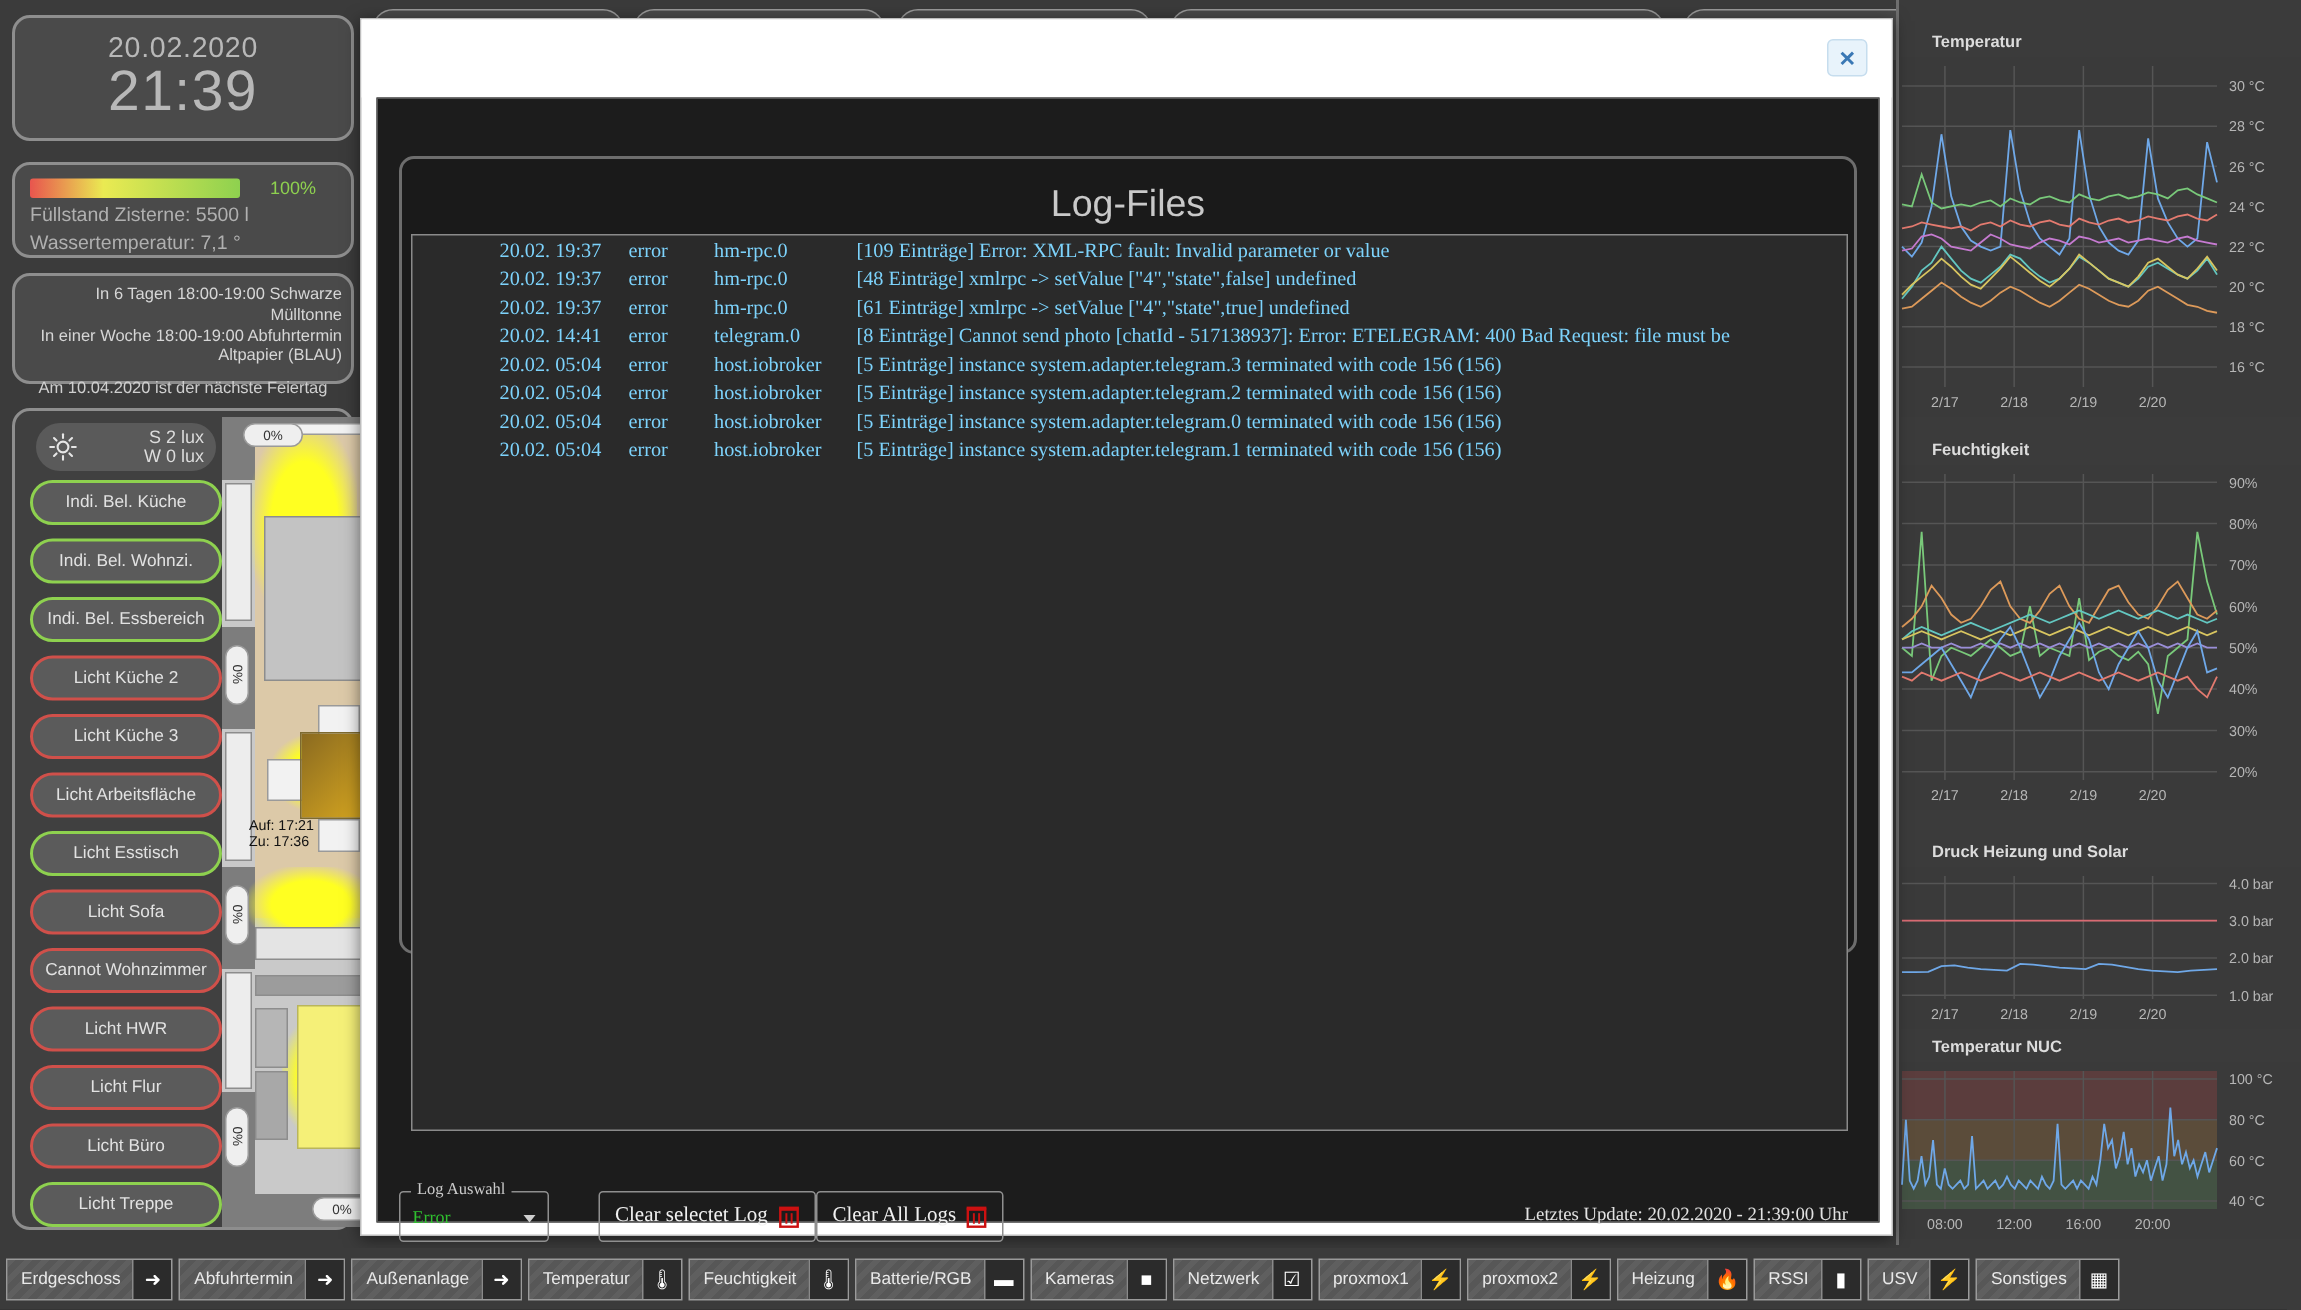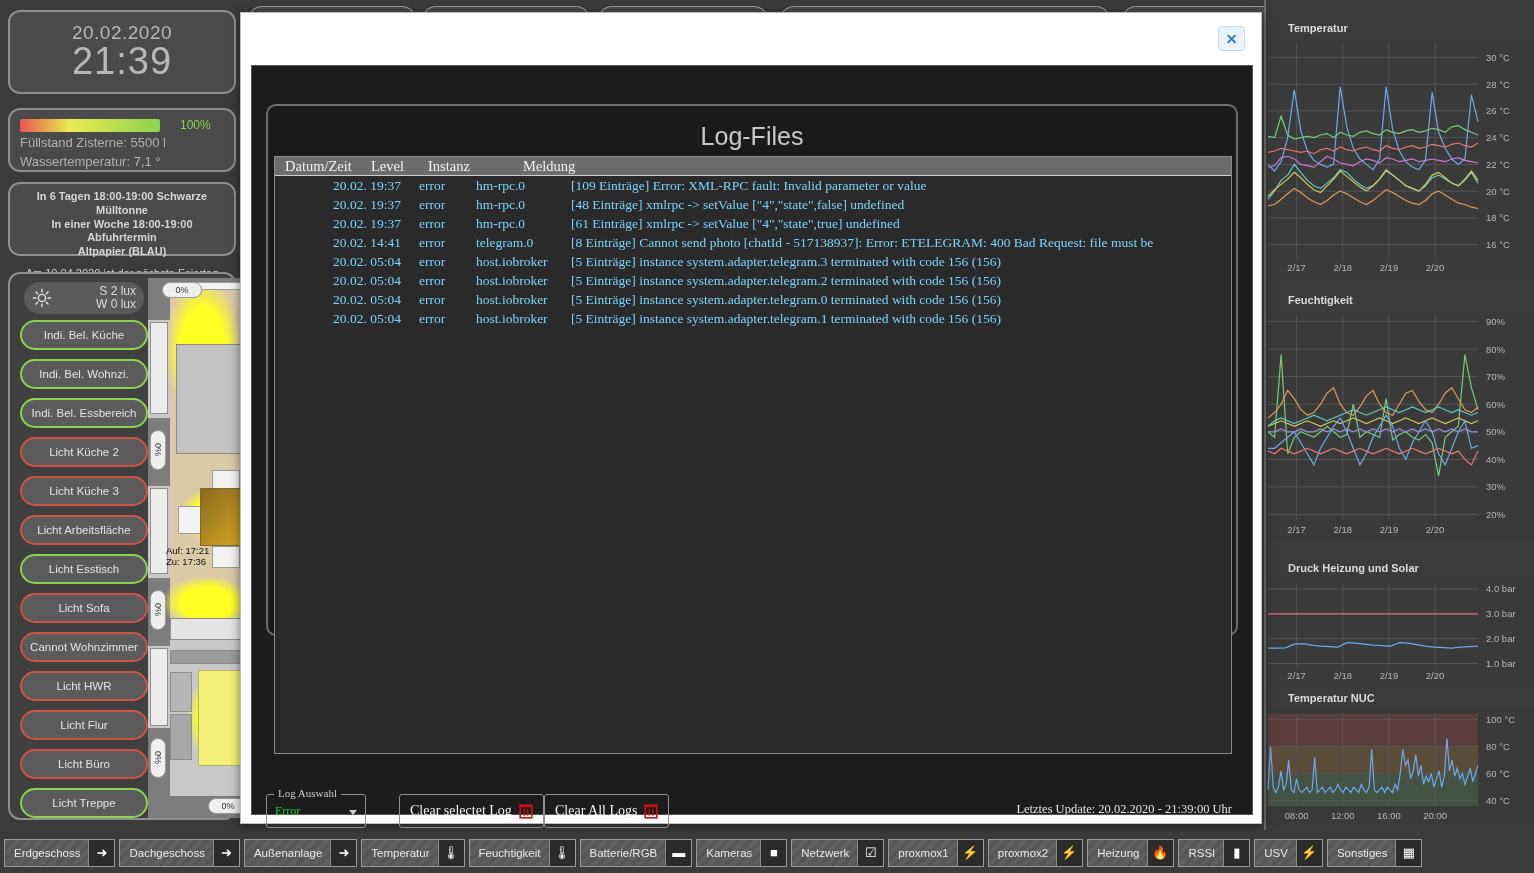--- a/index.html
+++ b/index.html
@@ -35,21 +35,21 @@
   .clock-time { color: #b8b8b8; font-size: 38px; font-weight: 400; line-height: 1.05; letter-spacing: 1px; }
 
   .cistern-panel { top: 108px; height: 64px; padding: 8px 10px; }
   .gauge-row { display: flex; align-items: center; gap: 20px; }
   .gauge-bar { width: 140px; height: 13px; border-radius: 2px;
     background: linear-gradient(to right, #e8554e 0%, #eaea52 35%, #8ed14f 100%); }
   .gauge-pct { color: #8ed14f; font-size: 12px; }
   .cistern-line { color: #b0b0b0; font-size: 13px; line-height: 1.25; margin-top: 3px; }
 
   .trash-panel { top: 182px; height: 74px; padding: 6px 6px; text-align: center; }
-  .trash-line { color: #d6d6d6; font-size: 11px; font-weight: bold; line-height: 1.25; }
+  .trash-line { color: #d6d6d6; font-size: 11px; font-weight: normal; line-height: 1.25; text-align: right; }
   .trash-note { color: #cfcfcf; font-size: 11px; margin-top: 8px; }
 
   .devices-panel { top: 272px; height: 548px; background: #404040; border: 2px solid #8e8e8e;
     border-radius: 12px; left: 8px; width: 228px; }
 
   .lux {
     position: absolute; left: 14px; top: 8px; width: 120px; height: 32px;
     background: #5a5a5a; border-radius: 16px;
     display: flex; align-items: center; padding: 0 8px; justify-content: space-between;
   }
@@ -447,26 +447,20 @@
 
   <div class="dialog">
     <div class="dlg-head">
       <div class="dlg-close">✕</div>
     </div>
     <div class="dlg-body">
       <div class="dlg-inner">
         <div class="dlg-title">Log-Files</div>
         <div class="dlg-sep"></div>
         <div class="logtable">
-          <div class="lt-head">
-            <div class="c-date">Datum/Zeit</div>
-            <div class="c-level">Level</div>
-            <div class="c-inst">Instanz</div>
-            <div class="c-msg">Meldung</div>
-          </div>
           <div id="log-rows">
               <div class="lt-row">
                 <div class="c-date">20.02. 19:37</div>
                 <div class="c-level">error</div>
                 <div class="c-inst">hm-rpc.0</div>
                 <div class="c-msg">[109 Einträge] Error: XML-RPC fault: Invalid parameter or value</div>
               </div>
               <div class="lt-row">
                 <div class="c-date">20.02. 19:37</div>
                 <div class="c-level">error</div>
@@ -550,21 +544,21 @@
       </div>
     </div>
   </div>
 
   <div class="bottomnav" id="bottom-nav">
       <div class="navbtn">
         <span class="lbl">Erdgeschoss</span>
         <span class="ico">➜</span>
       </div>
       <div class="navbtn">
-        <span class="lbl">Dachgeschoss</span>
+        <span class="lbl">Abfuhrtermin</span>
         <span class="ico">➜</span>
       </div>
       <div class="navbtn">
         <span class="lbl">Außenanlage</span>
         <span class="ico">➜</span>
       </div>
       <div class="navbtn">
         <span class="lbl">Temperatur</span>
         <span class="ico">🌡</span>
       </div>

